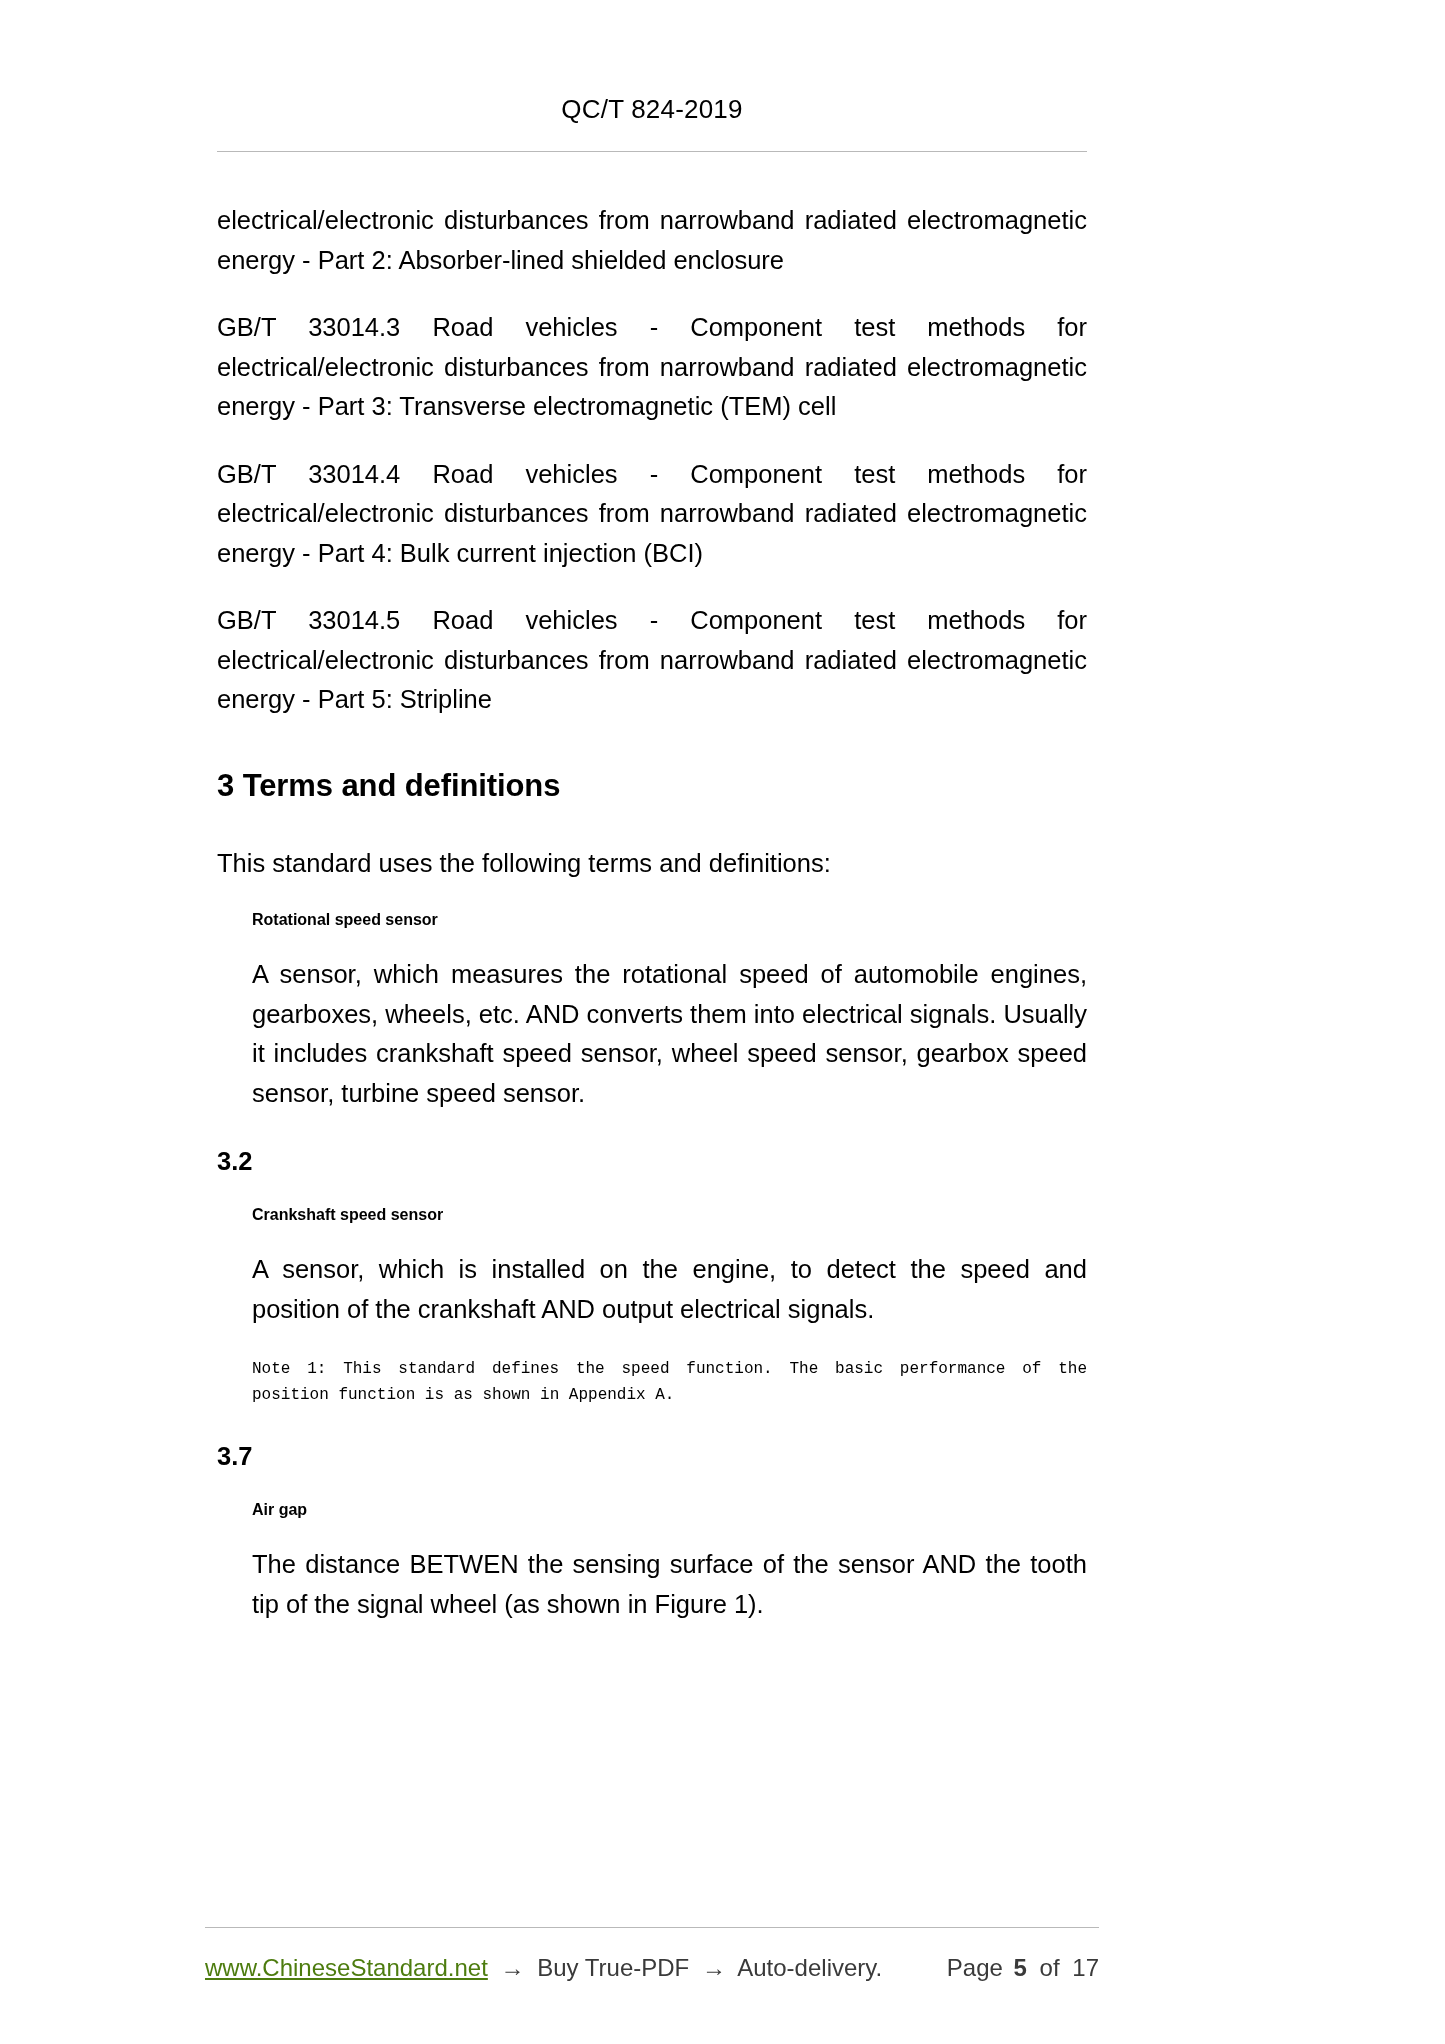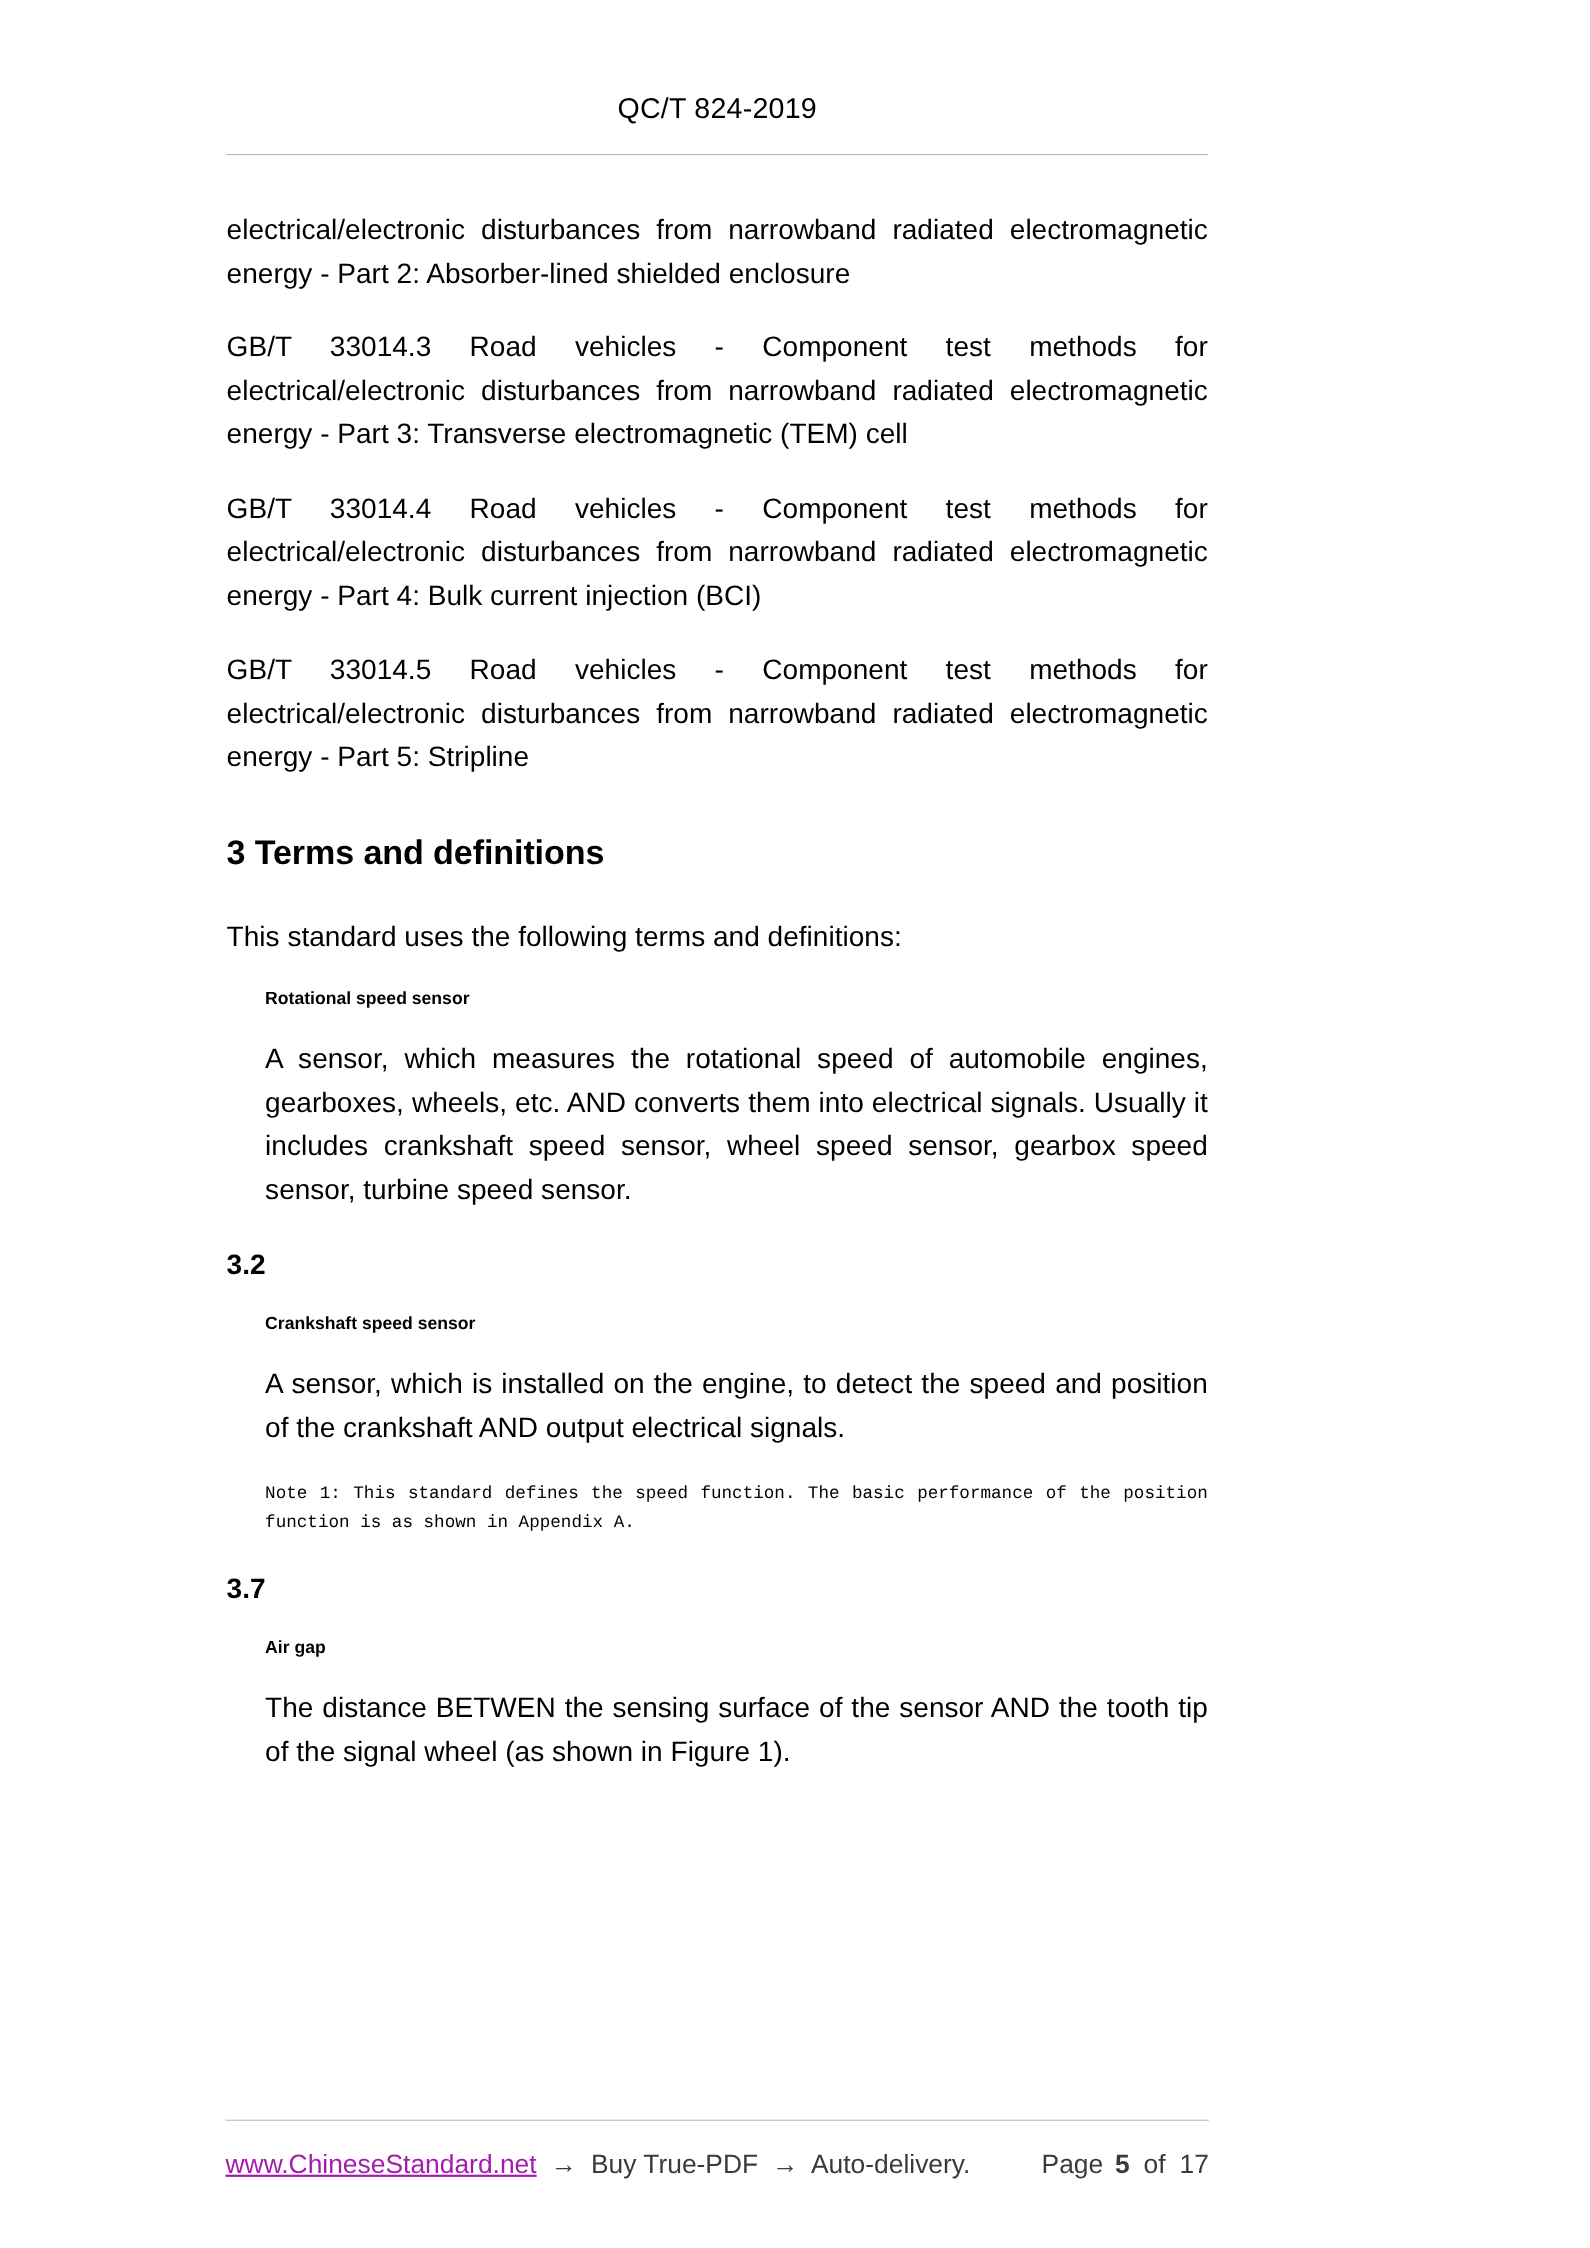--- a/index.html
+++ b/index.html
@@ -10,21 +10,21 @@
   body {
     font-family: "Liberation Sans", sans-serif;
     color: #000000;
   }
   .page {
     position: relative;
     width: 1304px;
     height: 2044px;
     background: #ffffff;
     box-sizing: border-box;
-    padding: 1px;
+    padding: 12px;
     overflow: hidden;
   }
   .header {
     text-align: center;
     font-size: 26px;
     padding-top: 82px;
     letter-spacing: 0.2px;
   }
   .header-rule {
     margin: 26px 205px 0 205px;
@@ -84,21 +84,21 @@
     display: flex;
     align-items: baseline;
     font-size: 24px;
     color: #3a3a3a;
   }
   .footer-left {
     flex: 1;
     white-space: nowrap;
   }
   .footer-link {
-    color: #a21caf;
+    color: #4d7c0f;
     text-decoration: underline;
   }
   .arrow {
     padding: 0 6px;
   }
   .footer-right {
     white-space: nowrap;
   }
   .pg-label { }
   .pg-num { font-weight: bold; padding: 0 4px; }

